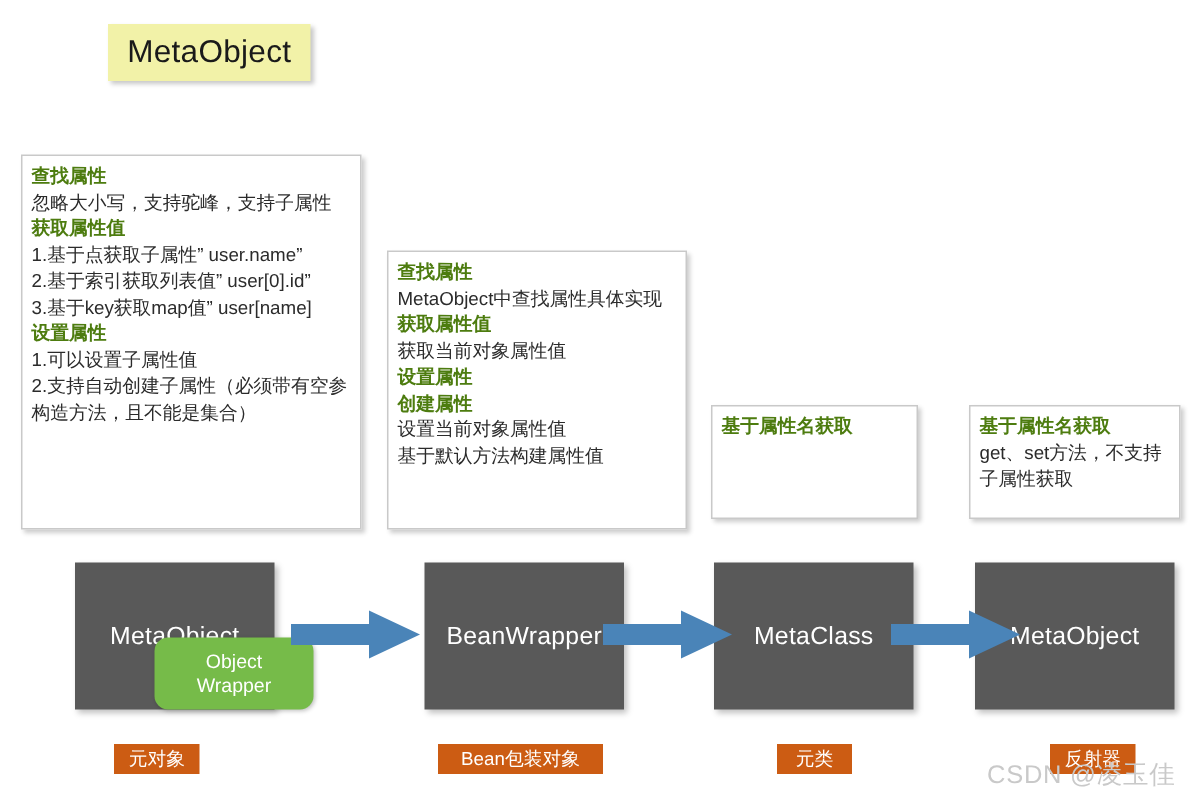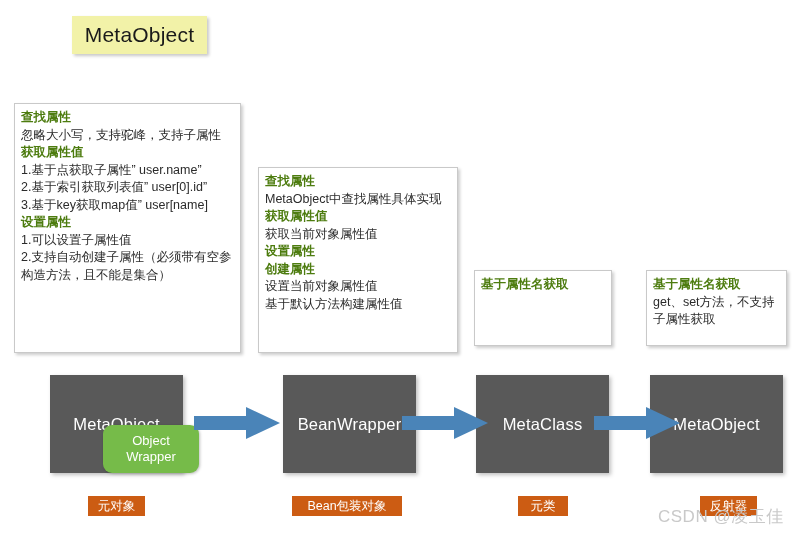--- a/index.html
+++ b/index.html
@@ -82,21 +82,21 @@
   #flow-box-0 { left: 50px;  width: 133px; }
   #flow-box-1 { left: 283px; width: 133px; }
   #flow-box-2 { left: 476px; width: 133px; }
   #flow-box-3 { left: 650px; width: 133px; }
 
   
   #object-wrapper-chip {
     position: absolute;
     left: 103px;
     top: 425px;
-    width: 96px;
+    width: 106px;
     height: 48px;
     background: #76bb49;
     border-radius: 9px;
     box-shadow: 1px 1px 3px rgba(0,0,0,0.25);
     display: flex;
     flex-direction: column;
     align-items: center;
     justify-content: center;
     line-height: 16px;
   }
@@ -124,21 +124,21 @@
     background: #cc5c13;
     color: #ffffff;
     font-size: 12.5px;
     display: flex;
     align-items: center;
     justify-content: center;
     padding: 0 7px;
     box-sizing: border-box;
     white-space: nowrap;
   }
-  #tag-0 { left: 88px;  width: 57px; }
+  #tag-0 { left: 76px;  width: 57px; }
   #tag-1 { left: 292px; width: 110px; text-align: center; }
   #tag-2 { left: 518px; width: 50px; }
   #tag-3 { left: 700px; width: 57px; }
 
   
   #watermark {
     position: absolute;
     left: 658px;
     top: 505px;
     font-size: 17px;

